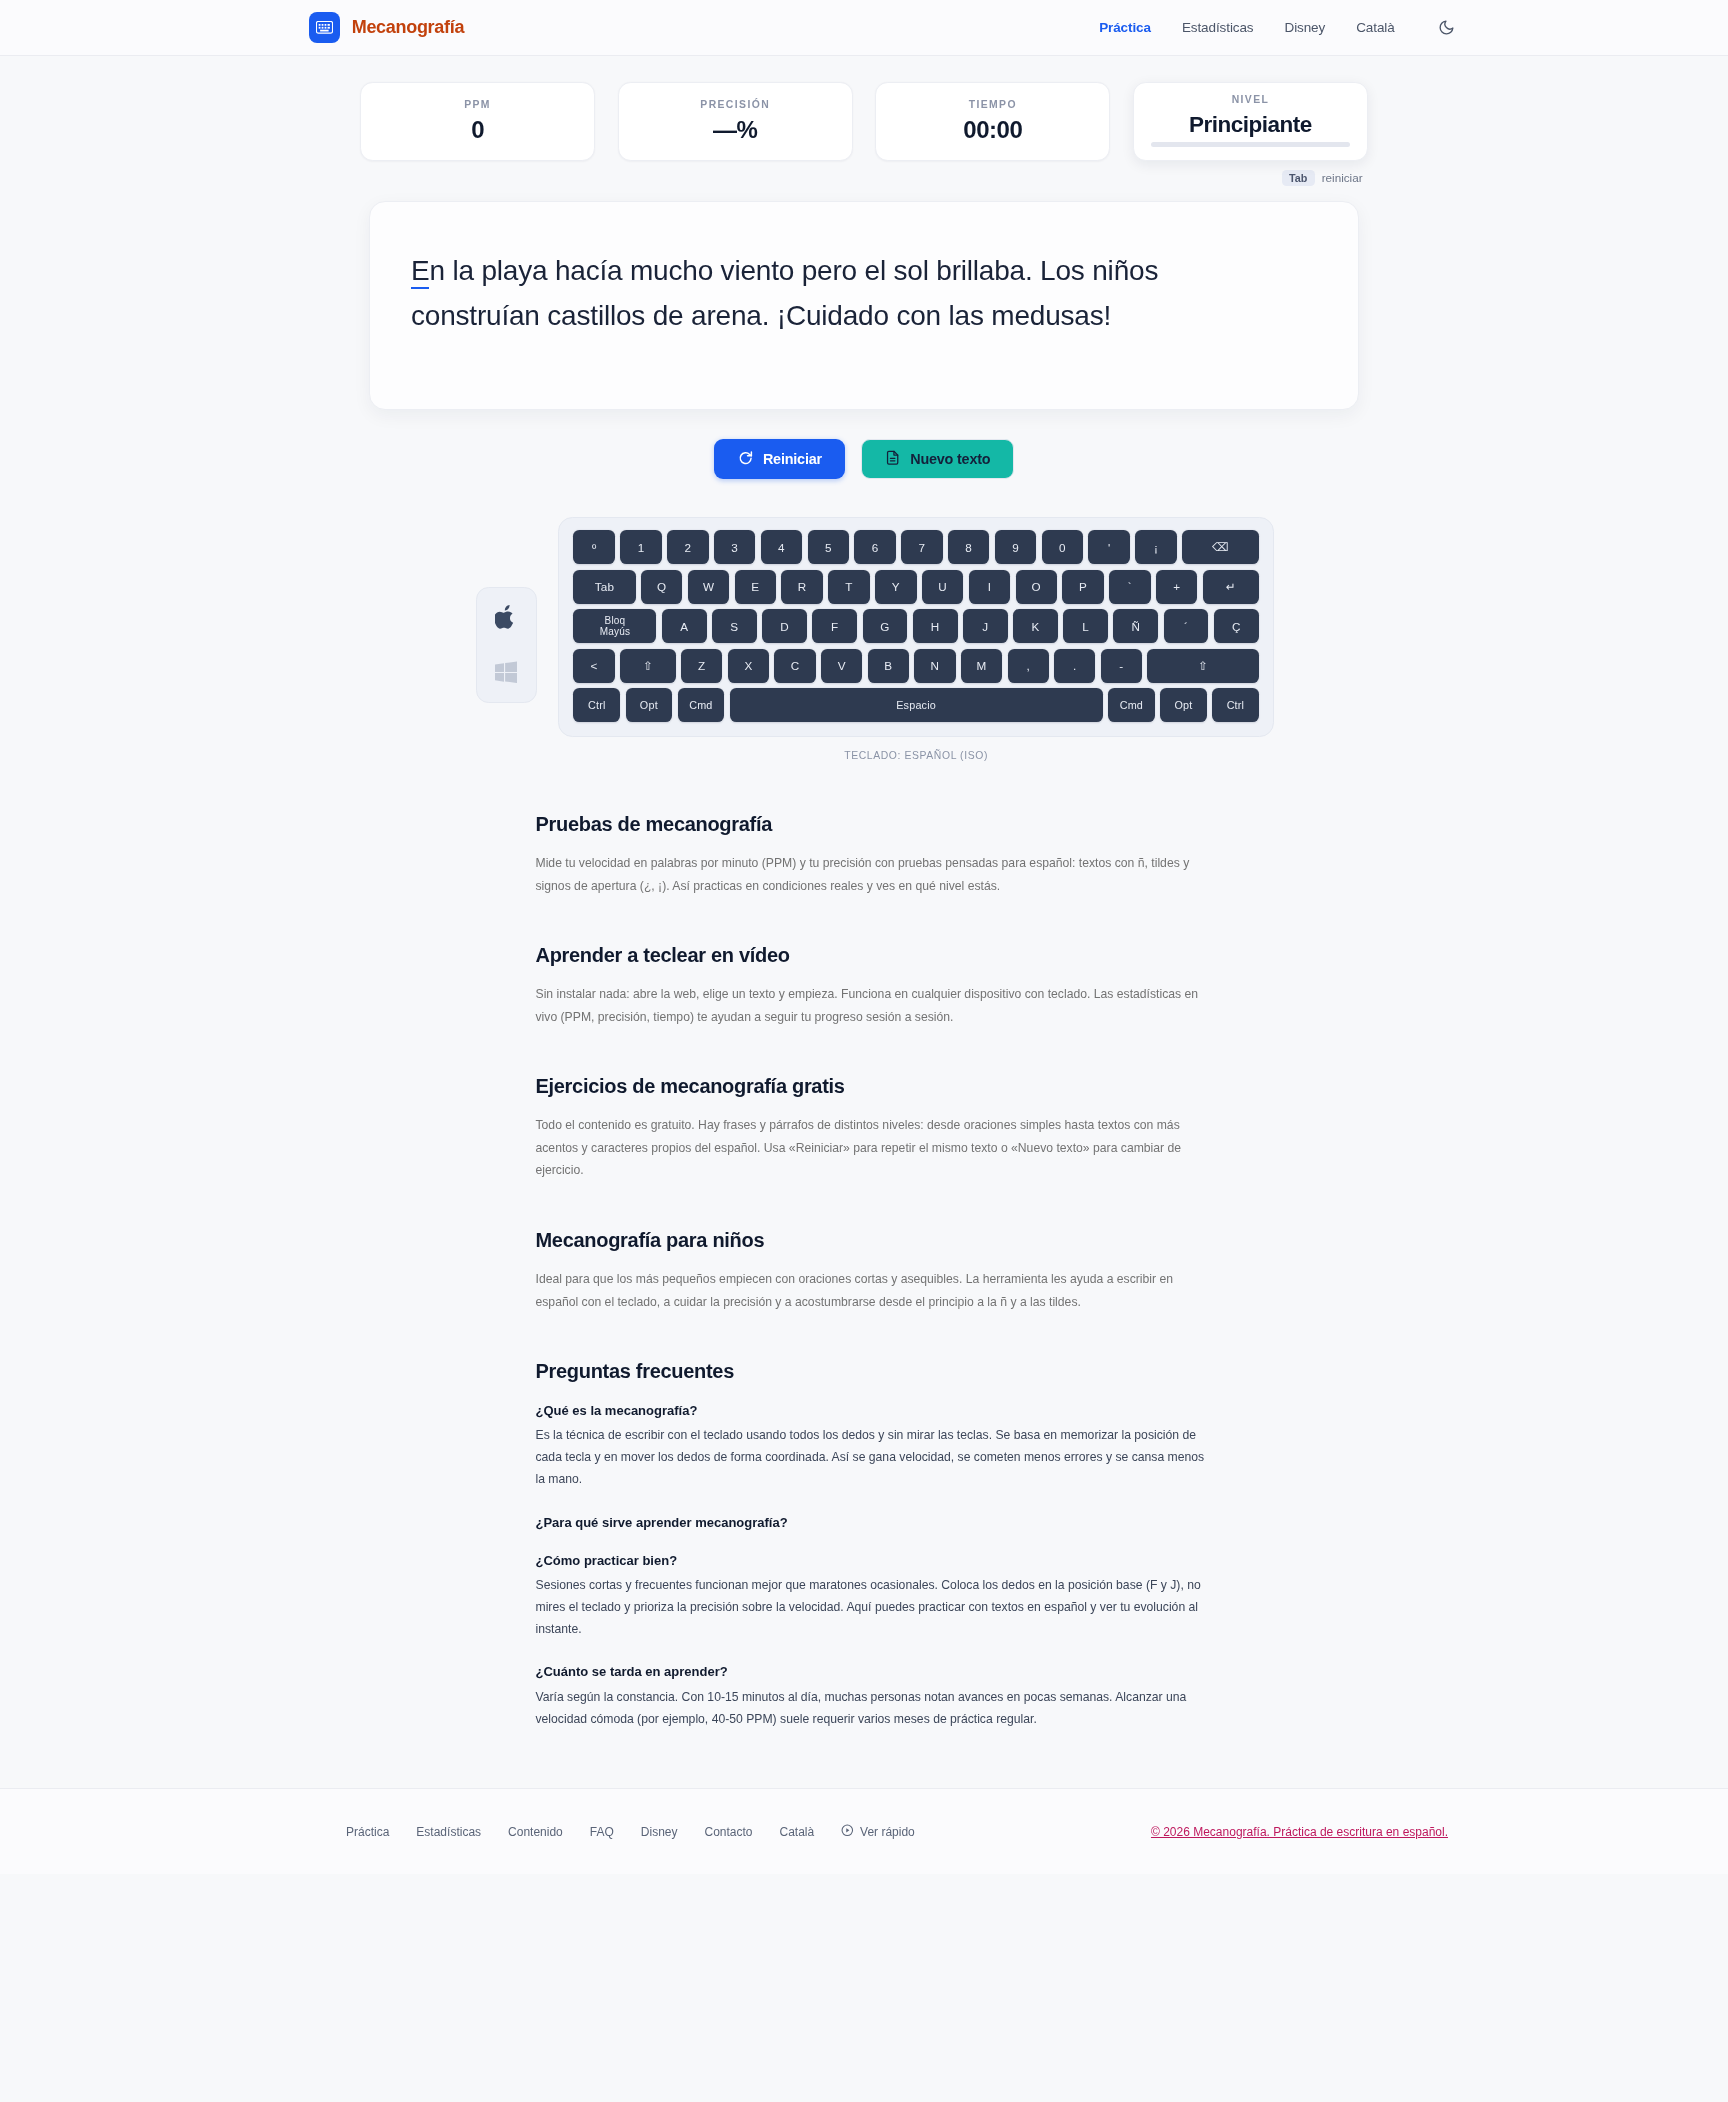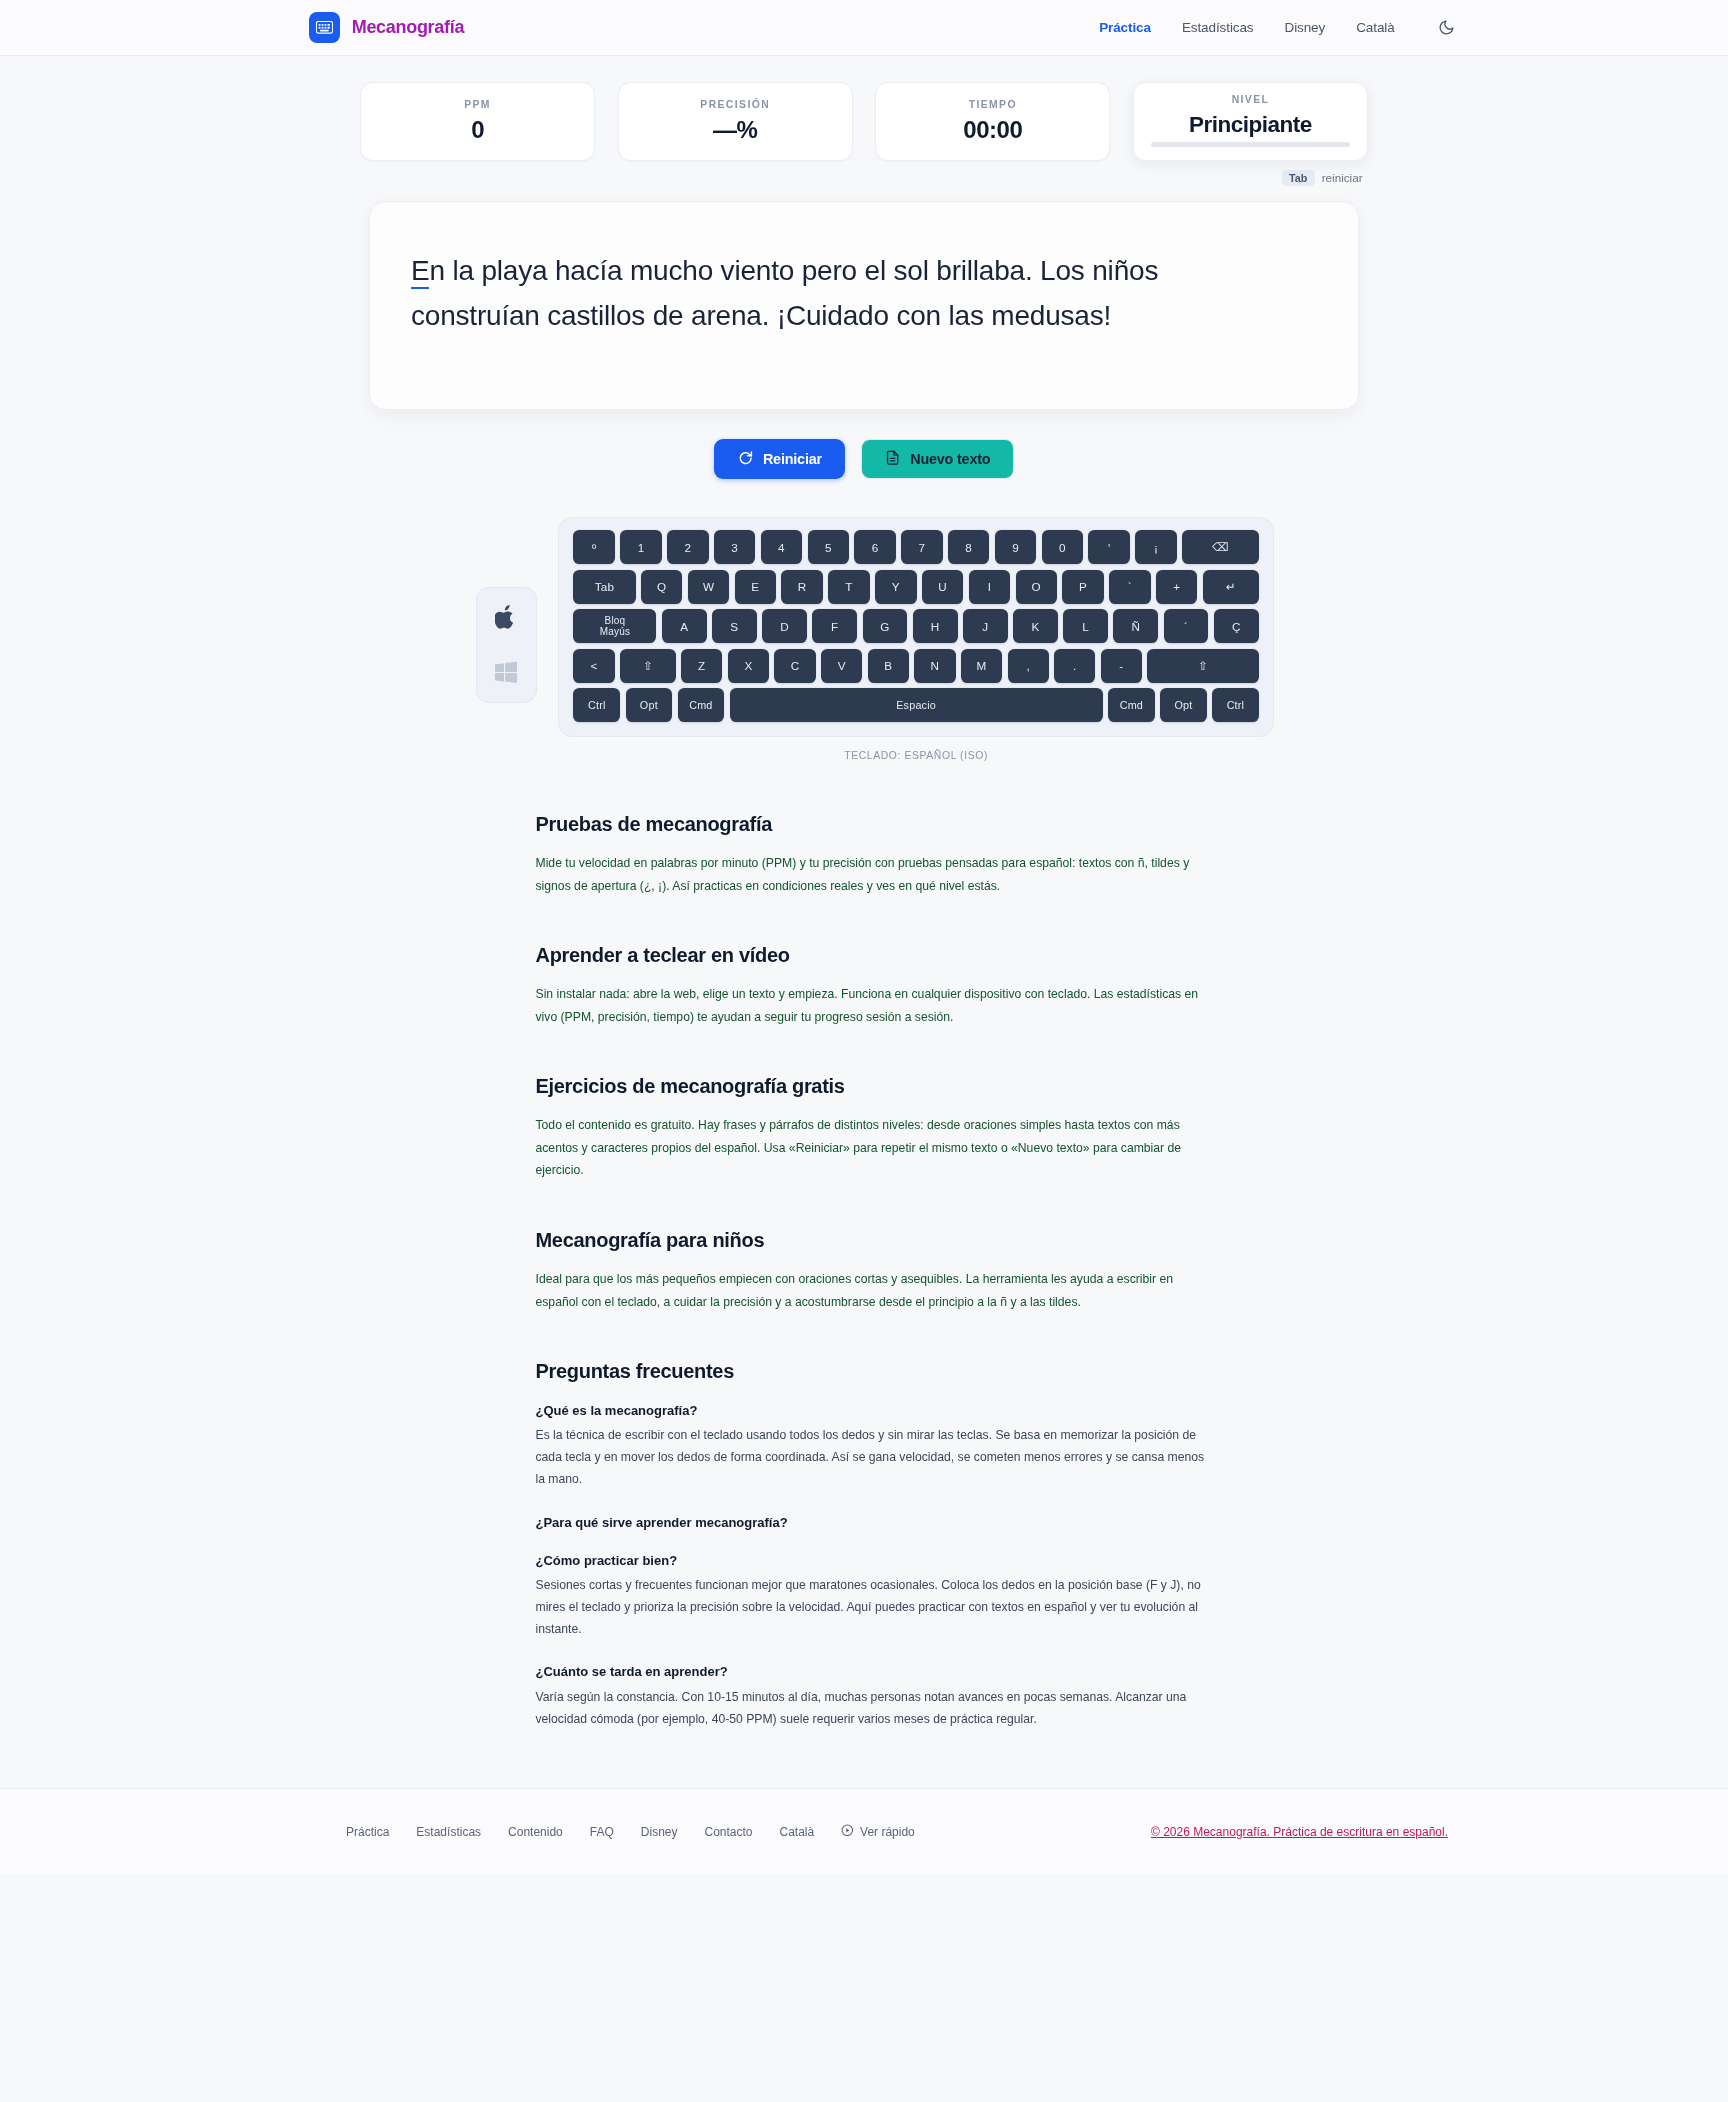--- a/index.html
+++ b/index.html
@@ -32,21 +32,21 @@
   .brand-logo {
     width: 31px; height: 31px;
     border-radius: 8px;
     background: #1a5cf0;
     display: flex; align-items: center; justify-content: center;
   }
   .brand-name {
     font-size: 18px;
     font-weight: 700;
     letter-spacing: -0.3px;
-    color: #a21caf;
+    color: #c2410c;
   }
   .nav {
     position: absolute;
     right: 270px;
     display: flex;
     align-items: center;
     gap: 31px;
   }
   .nav a {
     font-size: 13.5px;
@@ -263,21 +263,21 @@
   .sec h2 {
     font-size: 20px;
     font-weight: 800;
     color: #101a2e;
     letter-spacing: -0.3px;
     margin-bottom: 16px;
   }
   .sec p {
     font-size: 12.2px;
     line-height: 1.85;
-    color: #14532d;
+    color: #737373;
   }
   .faq h2 { margin-bottom: 20px; }
   .faq-item { margin-bottom: 23.4px; }
   .faq-item h3 {
     font-size: 13px;
     font-weight: 800;
     color: #101a2e;
     margin-bottom: 7.2px;
   }
   .faq-item p { font-size: 12.2px; line-height: 1.8; color: #3c4659; }

